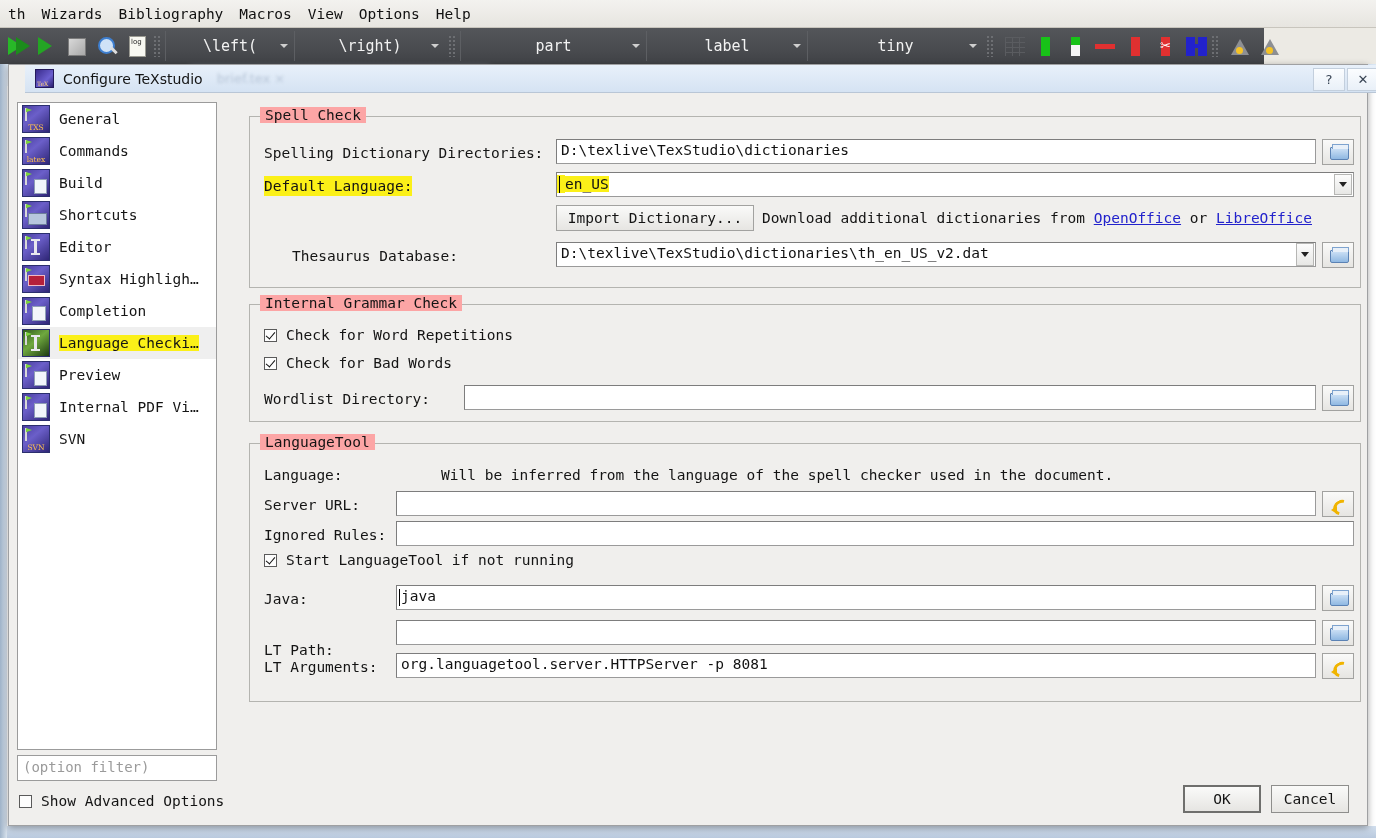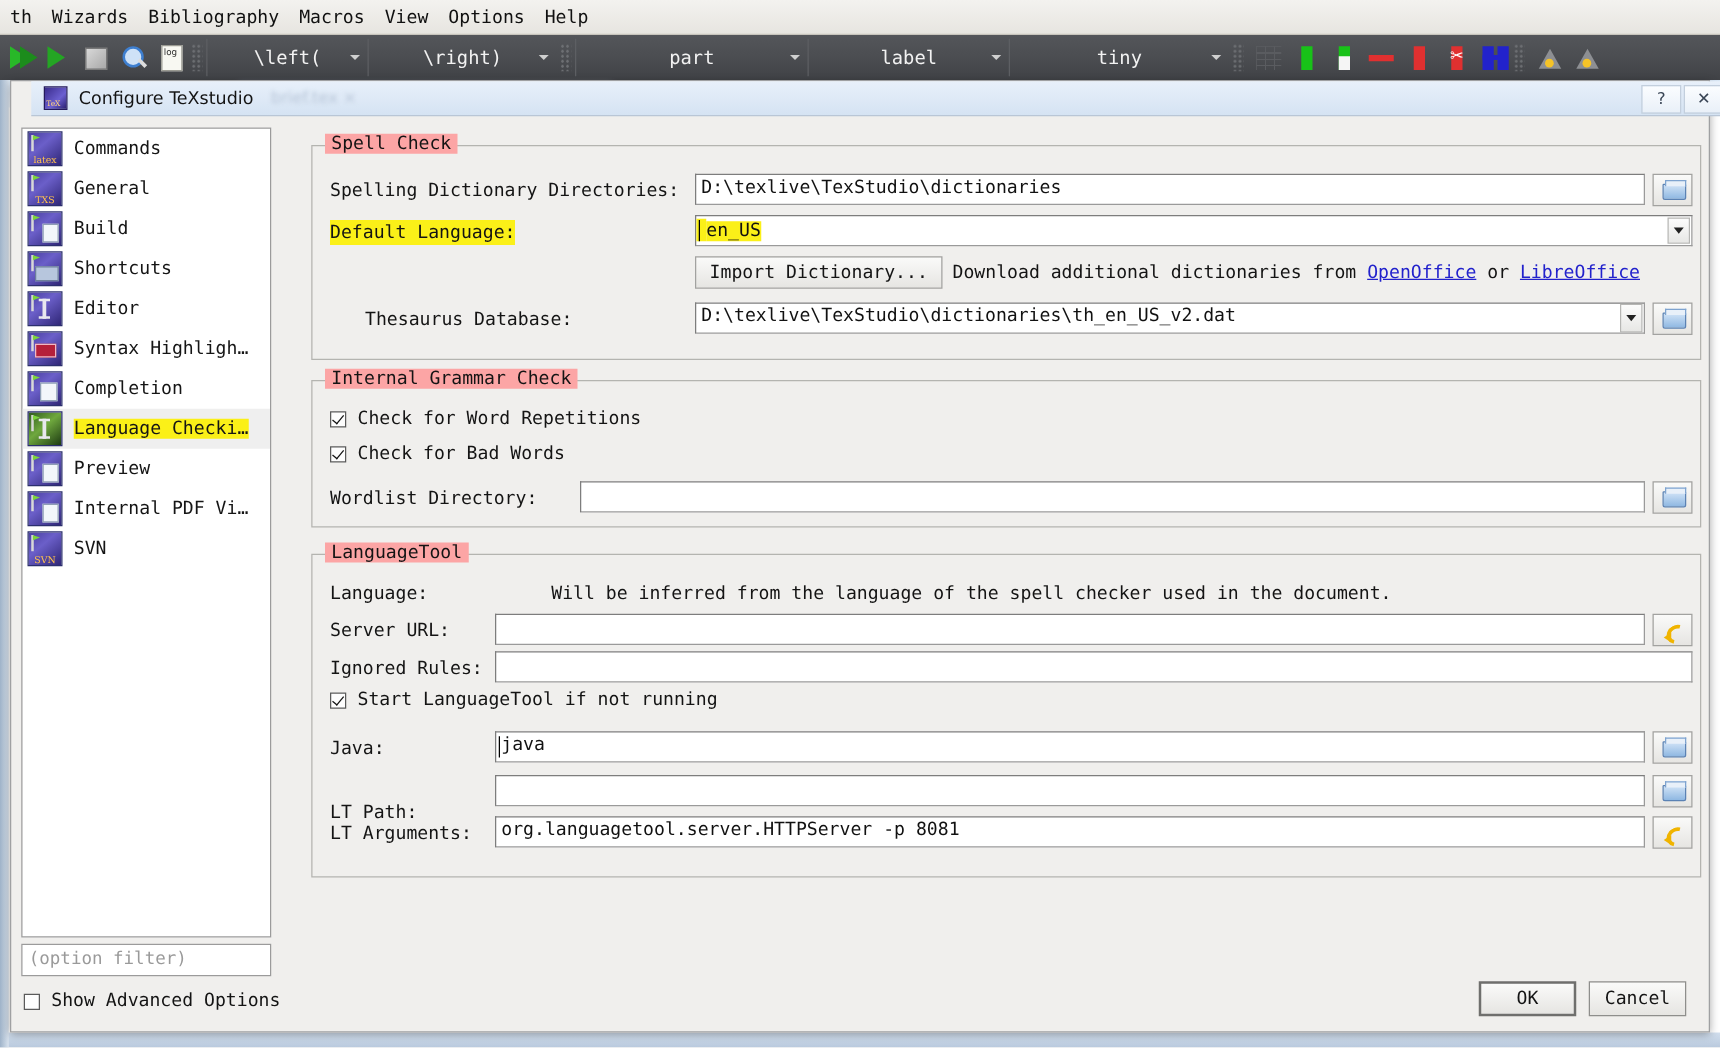--- a/index.html
+++ b/index.html
@@ -35,21 +35,21 @@
     font-size: 14.5px;
     color: #101010;
     padding: 0 8px;
     white-space: nowrap;
     line-height: 28px;
   }
 
   .toolbar {
     position: absolute;
     left: 0; top: 28px;
-    width: 1376px; height: 36px;
+    width: 1264px; height: 36px;
     background: linear-gradient(#54565a, #4a4c50 55%, #404246);
     display: flex;
     align-items: center;
     box-sizing: border-box;
   }
   .tb-icon {
     width: 26px; height: 26px;
     margin-left: 4px;
     position: relative;
     flex: 0 0 auto;
@@ -655,32 +655,32 @@
     </div>
 
     <div class="dlg-body">
 
       <div class="sidebar">
 
         <div class="side-item">
           <div class="side-ico">
               <div class="pole"></div>
               <div class="flag"></div>
+              <div class="tag">TXS</div>
+            </div>
+          <div class="side-label">General</div>
+        </div>
+
+        <div class="side-item">
+          <div class="side-ico">
+              <div class="pole"></div>
+              <div class="flag"></div>
               <div class="tag">latex</div>
             </div>
           <div class="side-label">Commands</div>
-        </div>
-
-        <div class="side-item">
-          <div class="side-ico">
-              <div class="pole"></div>
-              <div class="flag"></div>
-              <div class="tag">TXS</div>
-            </div>
-          <div class="side-label">General</div>
         </div>
 
         <div class="side-item">
           <div class="side-ico">
               <div class="pole"></div>
               <div class="flag"></div>
               <div class="doc"></div>
             </div>
           <div class="side-label">Build</div>
         </div>

